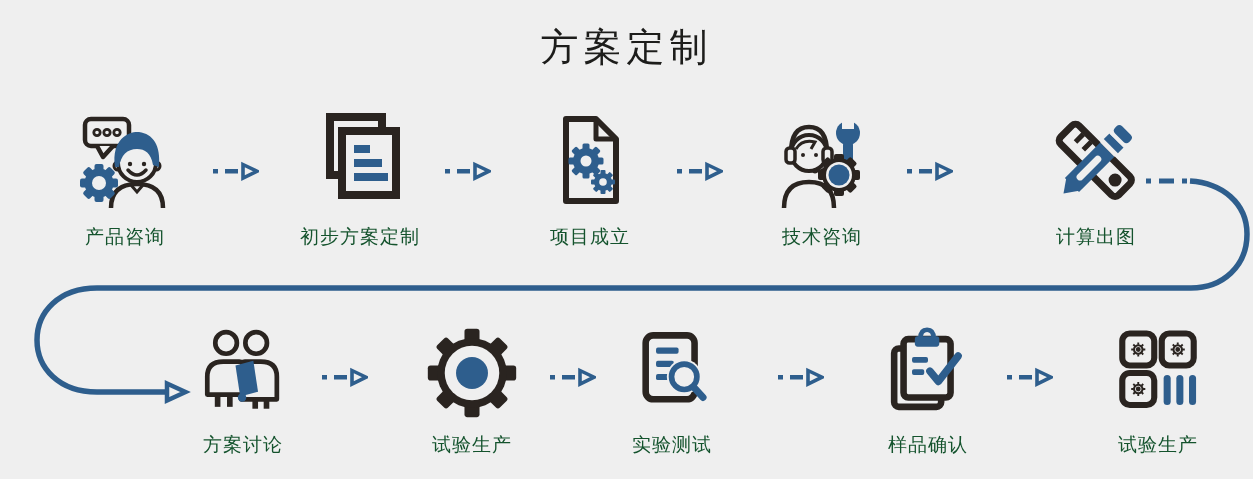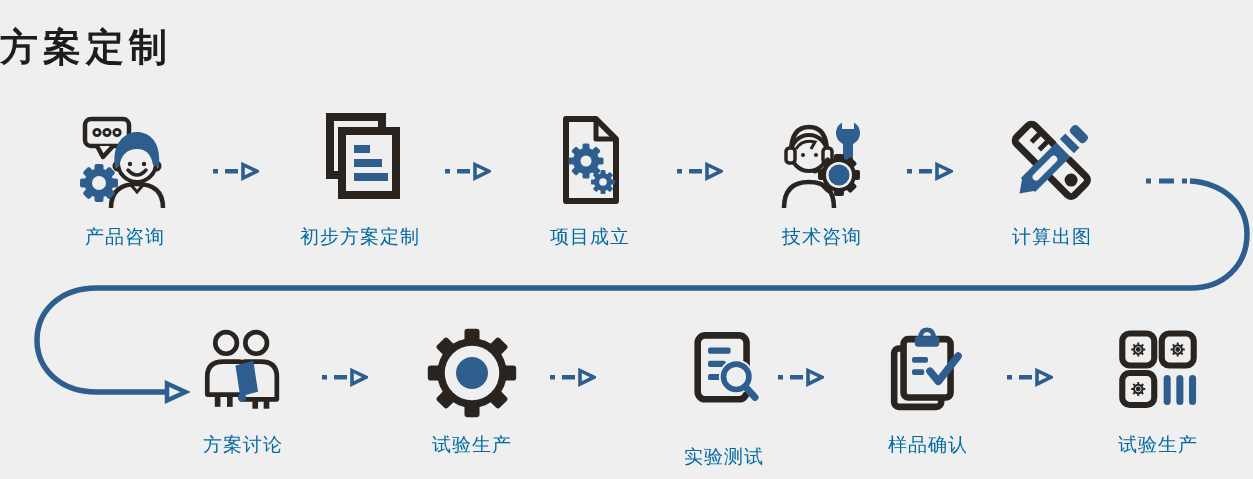--- a/index.html
+++ b/index.html
@@ -5,39 +5,40 @@
   html,body{margin:0;padding:0;}
   .canvas{
     position:relative;
     width:1253px;height:479px;
     background:#efefef;
     overflow:hidden;
     font-family:"Liberation Sans",sans-serif;
   }
   .page-title{
     position:absolute;left:0;right:0;top:22px;
-    font-size:38px;font-weight:700;color:#1d1d1b;
+    text-align:center;
+    font-size:38px;font-weight:400;color:#1d1d1b;
     letter-spacing:5px;
   }
   .curve-layer{position:absolute;left:0;top:0;pointer-events:none;}
   .step{position:absolute;width:180px;display:flex;flex-direction:column;align-items:center;}
   .step .icon-box{display:flex;align-items:center;justify-content:center;}
   .step-label{
     margin-top:12px;
-    font-size:19px;color:#0369a1;font-weight:400;
+    font-size:19px;color:#14532d;font-weight:400;
     white-space:nowrap;letter-spacing:1px;
   }
   .row-top .icon-box{height:102px;}
   .row-bottom .icon-box{height:94px;}
   .conn{position:absolute;width:46px;height:22px;}
   
   .s-t0{left:35px;top:110px;}  .s-t1{left:270px;top:110px;font-family:Liberation Serif, serif;} .s-t2{left:500px;top:110px;}
-  .s-t3{left:732px;top:110px;} .s-t4{left:962px;top:110px;}
+  .s-t3{left:732px;top:110px;} .s-t4{left:1006px;top:110px;}
   
-  .s-b0{left:153px;top:326px;} .s-b1{left:382px;top:326px;justify-content:flex-end;} .s-b2{left:634px;top:326px;gap:12px;}
+  .s-b0{left:153px;top:326px;} .s-b1{left:382px;top:326px;justify-content:flex-end;} .s-b2{left:582px;top:326px;}
   .s-b3{left:838px;top:326px;text-align:right;} .s-b4{left:1068px;top:326px;}
   
   .c-t0{left:213px;top:160px;} .c-t1{left:445px;top:160px;} .c-t2{left:677px;top:160px;} .c-t3{left:907px;top:160px;}
   .c-b0{left:322px;top:366px;} .c-b1{left:550px;top:366px;} .c-b2{left:778px;top:366px;} .c-b3{left:1007px;top:366px;}
   .hidden-defs{position:absolute;width:0;height:0;overflow:hidden;}
 </style>
 </head>
 <body>
 
 <svg class="hidden-defs" aria-hidden="true">

